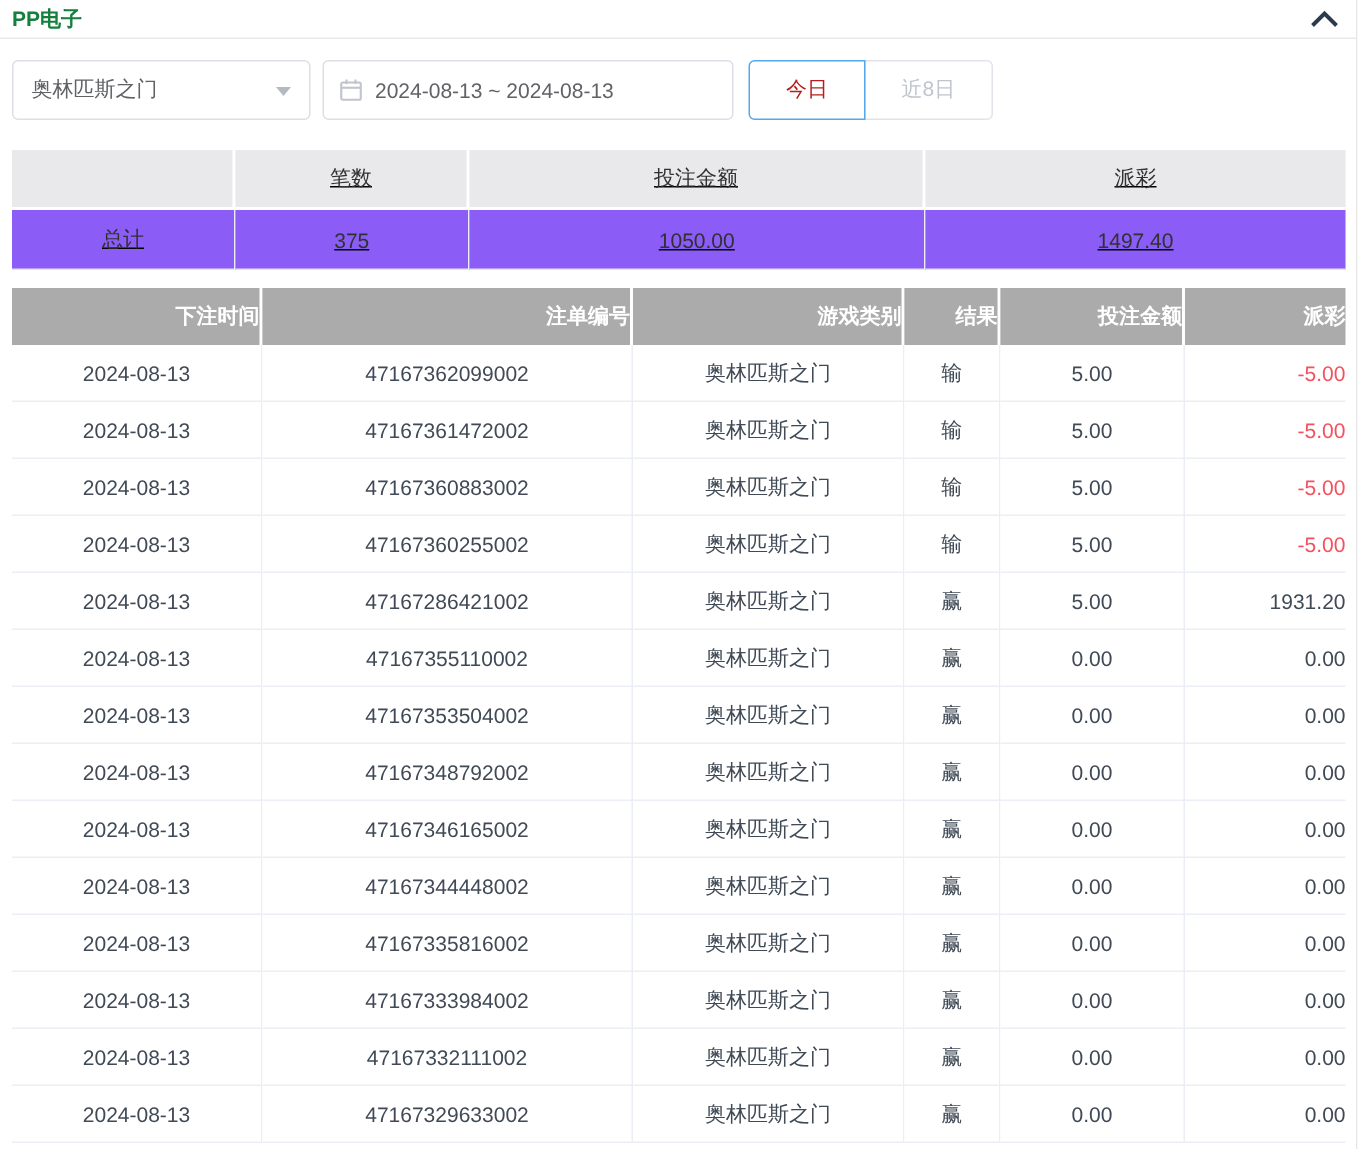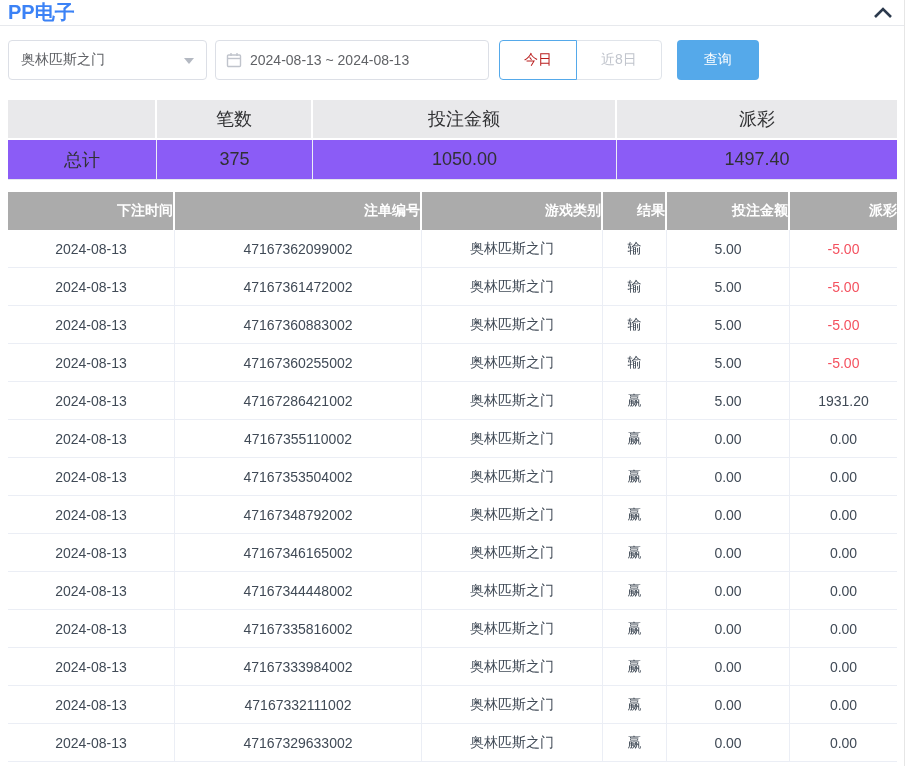--- a/index.html
+++ b/index.html
@@ -7,21 +7,21 @@
   body { font-family:"Liberation Sans","DejaVu Sans",sans-serif; }
   .panel {
     position:relative; width:905px; height:766px; background:#fff;
     overflow:hidden; border-right:1px solid #e6e6e6;
   }
   
   .panel-header {
     height:26px; display:flex; align-items:center; justify-content:space-between;
     padding:0 10px 0 8px; border-bottom:1px solid #e7e9ed;
   }
-  .panel-title { font-size:20px; font-weight:bold; color:#3b82f6; }
+  .panel-title { font-size:14px; font-weight:bold; color:#15803d; }
   .collapse-btn { cursor:pointer; display:flex; align-items:center; }
   
   .filter-row { margin:14px 8px 0 8px; display:flex; align-items:center; height:40px; }
   .select-box {
     position:relative; width:199px; height:40px; border:1px solid #dcdfe6; border-radius:4px;
     display:flex; align-items:center; padding:0 30px 0 12px; font-size:14px; color:#606266;
     cursor:pointer; background:#fff;
   }
   .caret-down {
     position:absolute; right:12px; top:50%; margin-top:-2px;
@@ -40,21 +40,21 @@
   }
   .qbtn:first-child { border-radius:4px 0 0 4px; margin-left:0; }
   .qbtn:last-child  { border-radius:0 4px 4px 0; }
   .qbtn.active { color:#b91c1c; border-color:#55a9ea; position:relative; z-index:1; }
   .query-btn {
     margin-left:15px; height:40px; width:82px; border:none; border-radius:4px;
     background:#55a9ea; color:#fff; font-size:14px; font-family:inherit; cursor:pointer;
   }
   
   table { border-collapse:separate; border-spacing:0; table-layout:fixed; }
-  .summary-table { margin:20px 8px 0 8px; width:889px; font-size:18px; }
+  .summary-table { margin:20px 8px 0 8px; width:889px; font-size:14px;text-decoration:underline; }
   .summary-table th {
     height:40px; background:#e9e9eb; color:#303133; font-weight:normal; text-align:center;
     border-right:2px solid #fff; border-bottom:2px solid #fff;
   }
   .summary-table th:last-child { border-right:none; }
   .summary-table td {
     height:40px; text-align:center; color:#303133; background:#8b5cf6;
     border-right:1px solid #ebeef5; border-bottom:1px solid #e4e7ed;
   }
   .summary-table td:last-child { border-right:none; }
@@ -62,21 +62,21 @@
   .bet-table { margin:12px 8px 0 8px; width:889px; font-size:14px; }
   .bet-table th {
     height:38px; background:#ababab; color:#fff; font-weight:bold; text-align:right;
     border-right:2px solid #fff;
   }
   .bet-table th:last-child { border-right:none; }
   .bet-table td {
     height:38px; text-align:center; color:#404a56; background:#fff;
     border-right:1px solid #ebeef5; border-bottom:1px solid #ebeef5;
   }
-  .bet-table td:last-child { border-right:none; }
+  .bet-table td:last-child { border-right:none;text-align:right; }
   .bet-table td.neg { color:#f4515f; }
 </style>
 </head>
 <body>
 
 <div class="panel">
 
   <div class="panel-header">
     <span class="panel-title">PP电子</span>
     <span class="collapse-btn">
@@ -102,21 +102,20 @@
         </svg>
       </span>
       <span>2024-08-13 ~ 2024-08-13</span>
     </div>
 
     <div class="btn-group">
       <button class="qbtn active">今日</button>
       <button class="qbtn">近8日</button>
     </div>
 
-    <button class="query-btn">查询</button>
   </div>
 
   <table class="summary-table">
     <colgroup>
         <col style="width:149px">
         <col style="width:156px">
         <col style="width:304px">
         <col style="width:280px">
       </colgroup>
     <thead>

